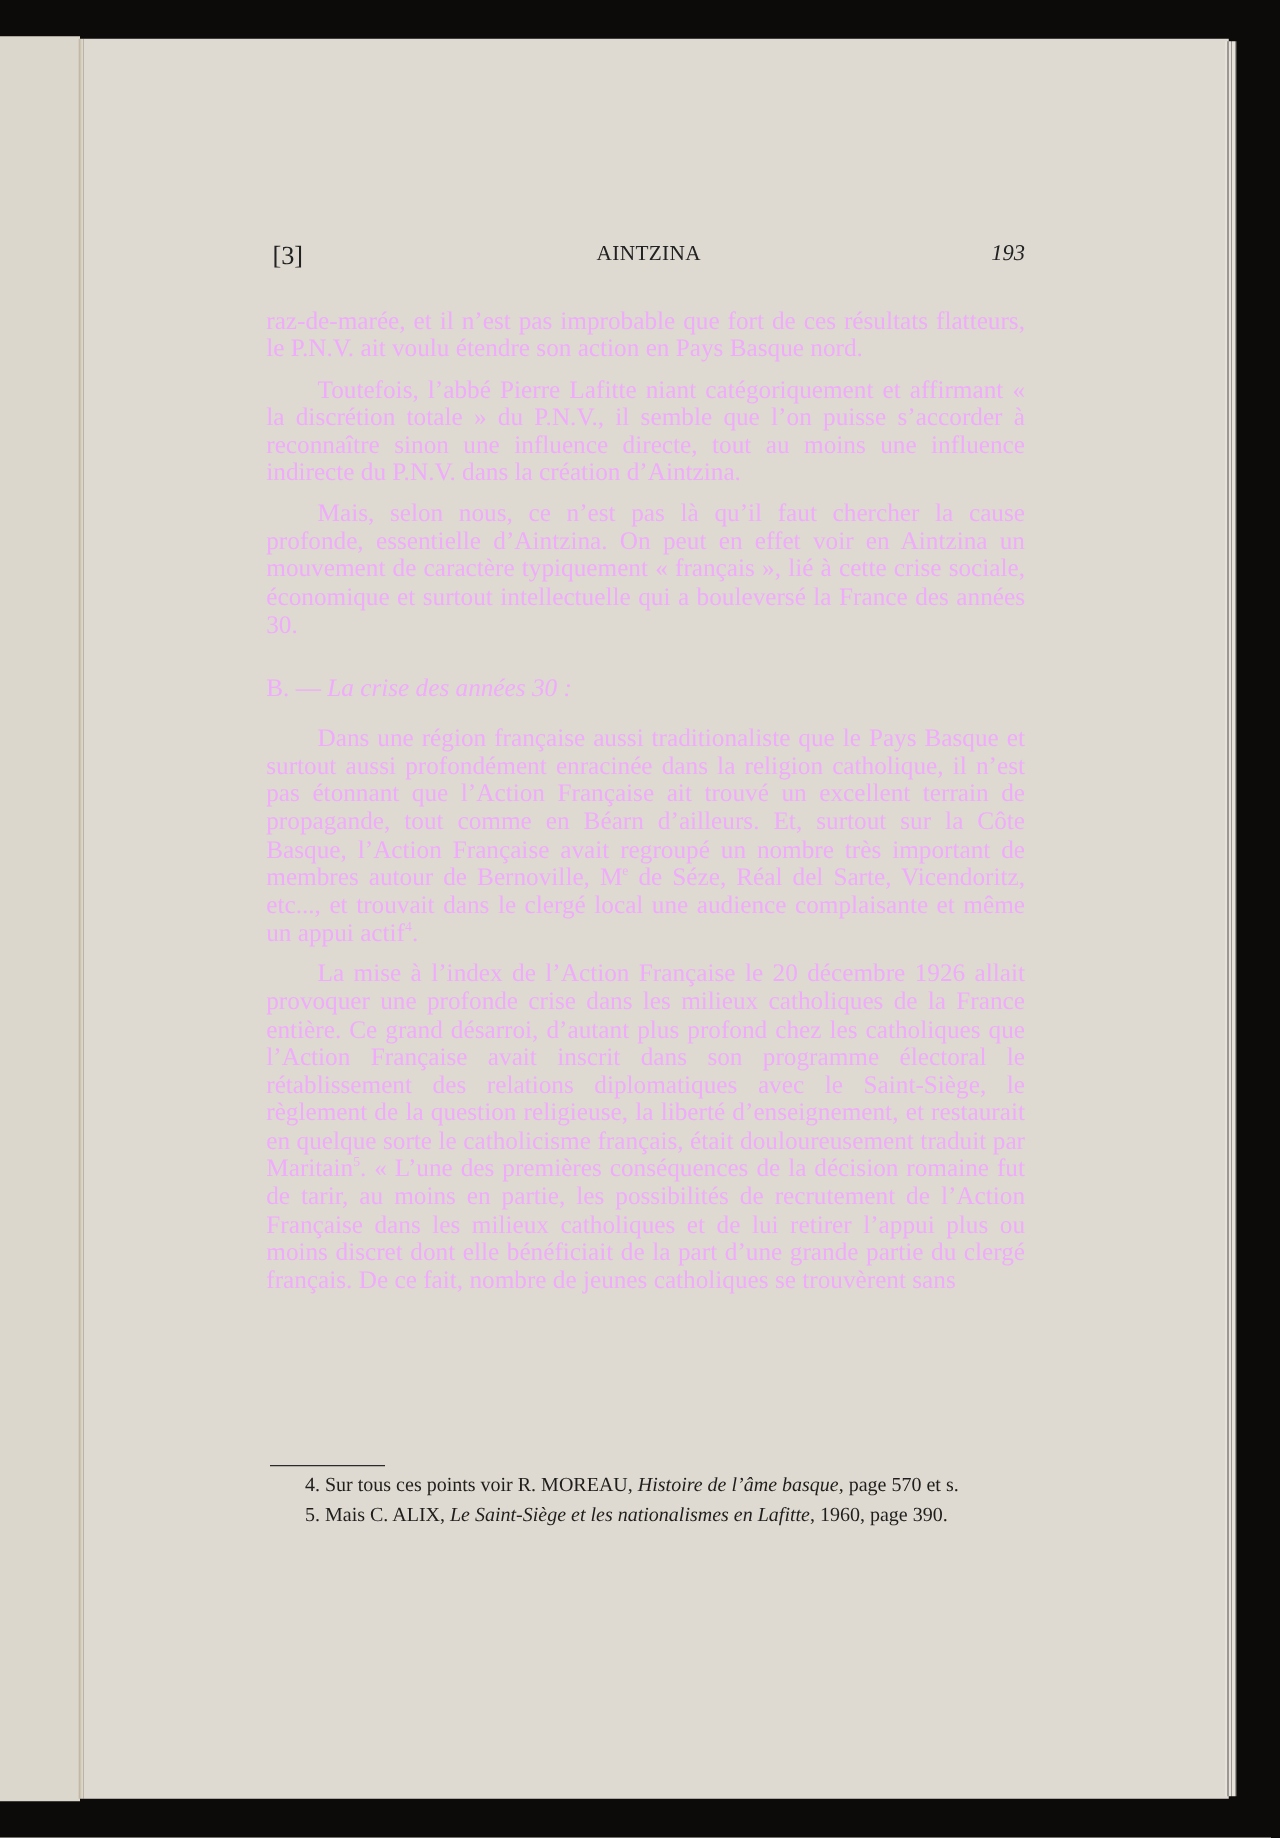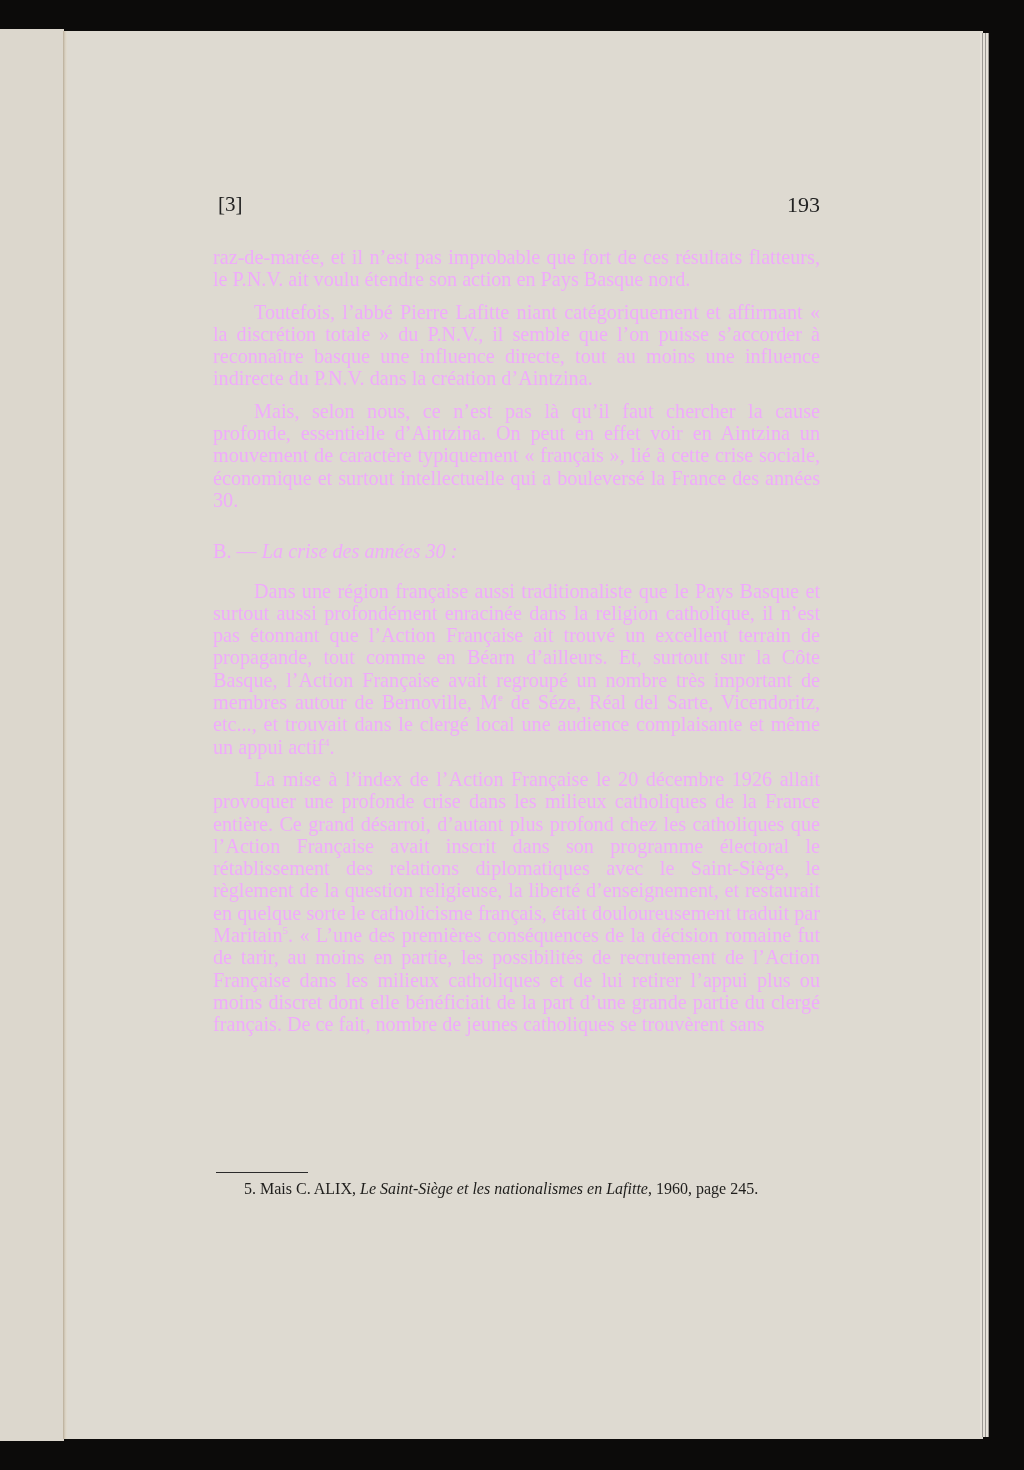--- a/index.html
+++ b/index.html
@@ -23,21 +23,21 @@
     .page-edges {
       position: absolute; left: 980px; top: 33px; width: 9px; height: 1404px;
       background: repeating-linear-gradient(to right, #e6e2da 0px, #e6e2da 2px, #9b9893 2px, #9b9893 3px);
     }
     .running-head {
       position: absolute; top: 192px; left: 218px; width: 602px; height: 30px;
       font-size: 20px; color: #222;
     }
     .rh-left { position: absolute; left: 0; top: 0; font-size: 21px; }
     .rh-center { position: absolute; left: 0; right: 0; text-align: center; top: 1px; font-size: 17px; letter-spacing: 0.3px; }
-    .rh-right { position: absolute; right: 0; top: 0; font-size: 22px; }
+    .rh-right { position: absolute; right: 0; top: 0; font-size: 18px; font-style: italic; }
     .text {
       position: absolute; left: 213px; top: 246px; width: 607px;
       font-size: 20.2px; line-height: 22.3px; color: #f0abfc;
       text-align: justify;
     }
     .text p { margin: 0; }
     .text p.indent { text-indent: 41px; }
     .text p.gap { margin-top: 10px; }
     .heading { margin-top: 29px !important; margin-bottom: 17px !important; }
     .heading .it { font-style: italic; }
@@ -56,29 +56,31 @@
 </head>
 <body>
 
 <div class="left-page"></div>
 <div class="gutter"></div>
 <div class="page"></div>
 <div class="page-edges"></div>
 
 <div class="running-head">
   <span class="rh-left">[3]</span>
+  <span class="rh-center">AINTZINA</span>
   <span class="rh-right">193</span>
 </div>
 
 <div class="text">
   <p>raz-de-marée, et il n’est pas improbable que fort de ces résultats flatteurs, le P.N.V. ait voulu étendre son action en Pays Basque nord.</p>
-  <p class="indent gap">Toutefois, l’abbé Pierre Lafitte niant catégoriquement et affirmant « la discrétion totale » du P.N.V., il semble que l’on puisse s’accorder à reconnaître basque une influence directe, tout au moins une influence indirecte du P.N.V. dans la création d’Aintzina.</p>
+  <p class="indent gap">Toutefois, l’abbé Pierre Lafitte niant catégoriquement et affirmant « la discrétion totale » du P.N.V., il semble que l’on puisse s’accorder à reconnaître sinon une influence directe, tout au moins une influence indirecte du P.N.V. dans la création d’Aintzina.</p>
   <p class="indent gap">Mais, selon nous, ce n’est pas là qu’il faut chercher la cause profonde, essentielle d’Aintzina. On peut en effet voir en Aintzina un mouvement de caractère typiquement « français », lié à cette crise sociale, économique et surtout intellectuelle qui a bouleversé la France des années 30.</p>
   <p class="heading"><span>B. — </span><span class="it">La crise des années 30 :</span></p>
   <p class="indent"><span>Dans une région française aussi traditionaliste que le Pays Basque et surtout aussi profondément enracinée dans la religion catholique, il n’est pas étonnant que l’Action Française ait trouvé un excellent terrain de propagande, tout comme en Béarn d’ailleurs. Et, surtout sur la Côte Basque, l’Action Française avait regroupé un nombre très important de membres autour de Bernoville, M</span><sup>e</sup><span> de Séze, Réal del Sarte, Vicendoritz, etc..., et trouvait dans le clergé local une audience complaisante et même un appui actif</span><sup>4</sup><span>.</span></p>
   <p class="indent gap"><span>La mise à l’index de l’Action Française le 20 décembre 1926 allait provoquer une profonde crise dans les milieux catholiques de la France entière. Ce grand désarroi, d’autant plus profond chez les catholiques que l’Action Française avait inscrit dans son programme électoral le rétablissement des relations diplomatiques avec le Saint-Siège, le règlement de la question religieuse, la liberté d’enseignement, et restaurait en quelque sorte le catholicisme français, était douloureusement traduit par Maritain</span><sup>5</sup><span>. « L’une des premières conséquences de la décision romaine fut de tarir, au moins en partie, les possibilités de recrutement de l’Action Française dans les milieux catholiques et de lui retirer l’appui plus ou moins discret dont elle bénéficiait de la part d’une grande partie du clergé français. De ce fait, nombre de jeunes catholiques se trouvèrent sans</span></p>
 </div>
 
 <div class="footnote-rule"></div>
 
 <div class="footnotes">
-  <p><span>5.</span><span> Mais C. ALIX, </span><span class="it">Le Saint-Siège et les nationalismes en Lafitte</span><span>, 1960, page 245.</span></p>
+  <p><span>4.</span><span> Sur tous ces points voir R. MOREAU, </span><span class="it">Histoire de l’âme basque</span><span>, page 570 et s.</span></p>
+  <p><span>5.</span><span> Mais C. ALIX, </span><span class="it">Le Saint-Siège et les nationalismes en Lafitte</span><span>, 1960, page 390.</span></p>
 </div>
 
 </body></html>

